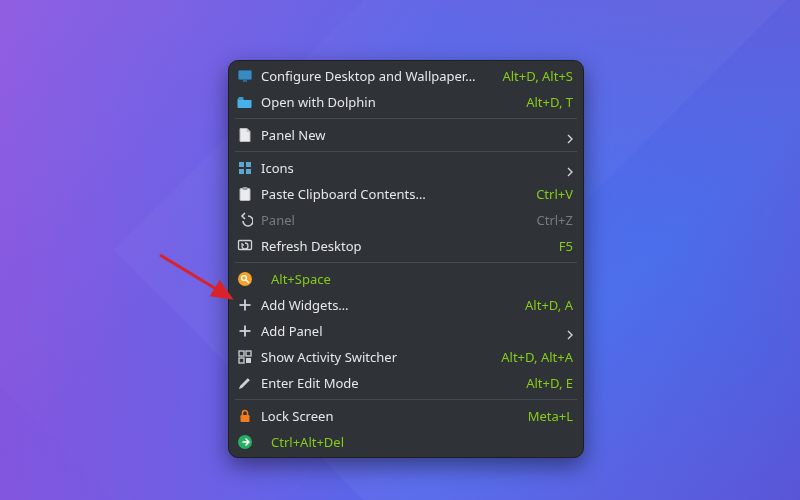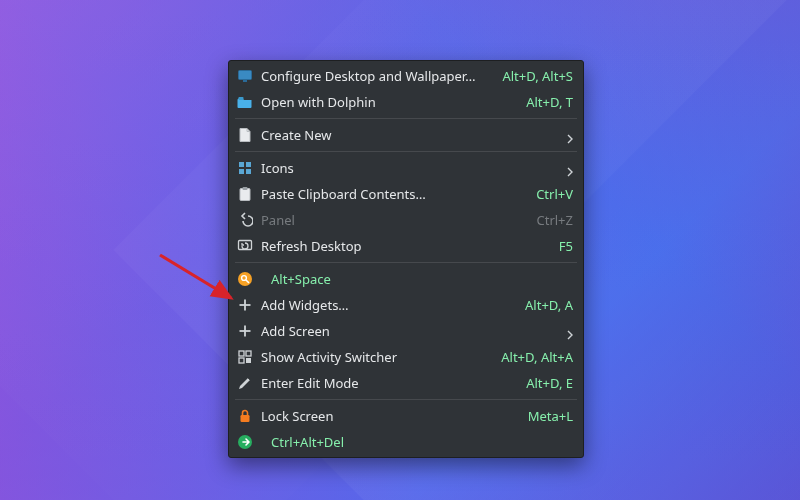--- a/index.html
+++ b/index.html
@@ -32,41 +32,41 @@
   }
 
   .context-menu {
     position: absolute;
     left: 228px;
     top: 60px;
     width: 356px;
     background: #2f3337;
     color: #e6e8ea;
     border: 1px solid #1d1f21;
-    border-radius: 3px;
+    border-radius: 10px;
     box-shadow: 0 8px 22px rgba(0,0,0,0.45);
     font-size: 13px;
     padding: 2px 0;
     z-index: 10;
   }
   .menu-item {
     display: flex;
     align-items: center;
     height: 26px;
     padding: 0 10px 0 8px;
     gap: 8px;
     cursor: default;
   }
   .menu-item .icon {
     width: 16px; height: 16px;
     display: flex; align-items: center; justify-content: center;
     flex: 0 0 16px;
   }
   .menu-item .label { flex: 1 1 auto; white-space: nowrap; overflow: hidden; text-overflow: ellipsis; }
-  .menu-item .shortcut { flex: 0 0 auto; margin-left: 10px; color: #86efac; }
+  .menu-item .shortcut { flex: 0 0 auto; margin-left: 10px; color: #84cc16; }
   .menu-item.disabled .label,
   .menu-item.disabled .shortcut,
   .menu-item.disabled .icon { color: #777b7f; }
   .menu-item .submenu-arrow {
     flex: 0 0 auto; margin-left: 10px;
     width: 6px; height: 10px;
   }
   .separator {
     height: 1px;
     margin: 3px 6px;
@@ -106,21 +106,21 @@
         <span class="shortcut">Alt+D, T</span>
       </div>
       <div class="separator"></div>
       <div class="menu-item">
         <span class="icon">
           <svg width="16" height="16" viewBox="0 0 16 16">
             <path d="M3 1.5h7l3 3v10h-10z" fill="#e9ebee" stroke="#b8bcc0"></path>
             <path d="M10 1.5v3h3" fill="none" stroke="#b8bcc0"></path>
           </svg>
         </span>
-        <span class="label">Create New</span>
+        <span class="label">Panel New</span>
         <span class="submenu-arrow"><svg width="6" height="10" viewBox="0 0 6 10">
             <path d="M1 1l4 4-4 4" fill="none" stroke="#cfd3d6" stroke-width="1.4"></path>
           </svg></span>
       </div>
       <div class="separator"></div>
       <div class="menu-item">
         <span class="icon">
           <svg width="16" height="16" viewBox="0 0 16 16">
             <rect x="2" y="2" width="5" height="5" fill="#5aa7d4"></rect>
             <rect x="9" y="2" width="5" height="5" fill="#5aa7d4"></rect>
@@ -185,21 +185,21 @@
         <span class="label">Add Widgets…</span>
         <span class="shortcut">Alt+D, A</span>
       </div>
       <div class="menu-item">
         <span class="icon">
           <svg width="16" height="16" viewBox="0 0 16 16">
             <line x1="8" y1="2.5" x2="8" y2="13.5" stroke="#cfd3d6" stroke-width="1.8"></line>
             <line x1="2.5" y1="8" x2="13.5" y2="8" stroke="#cfd3d6" stroke-width="1.8"></line>
           </svg>
         </span>
-        <span class="label">Add Screen</span>
+        <span class="label">Add Panel</span>
         <span class="submenu-arrow"><svg width="6" height="10" viewBox="0 0 6 10">
             <path d="M1 1l4 4-4 4" fill="none" stroke="#cfd3d6" stroke-width="1.4"></path>
           </svg></span>
       </div>
       <div class="menu-item">
         <span class="icon">
           <svg width="16" height="16" viewBox="0 0 16 16">
             <rect x="2" y="2" width="5" height="5" fill="none" stroke="#cfd3d6" stroke-width="1.3"></rect>
             <rect x="9" y="2" width="5" height="5" fill="none" stroke="#cfd3d6" stroke-width="1.3"></rect>
             <rect x="2" y="9" width="5" height="5" fill="none" stroke="#cfd3d6" stroke-width="1.3"></rect>

